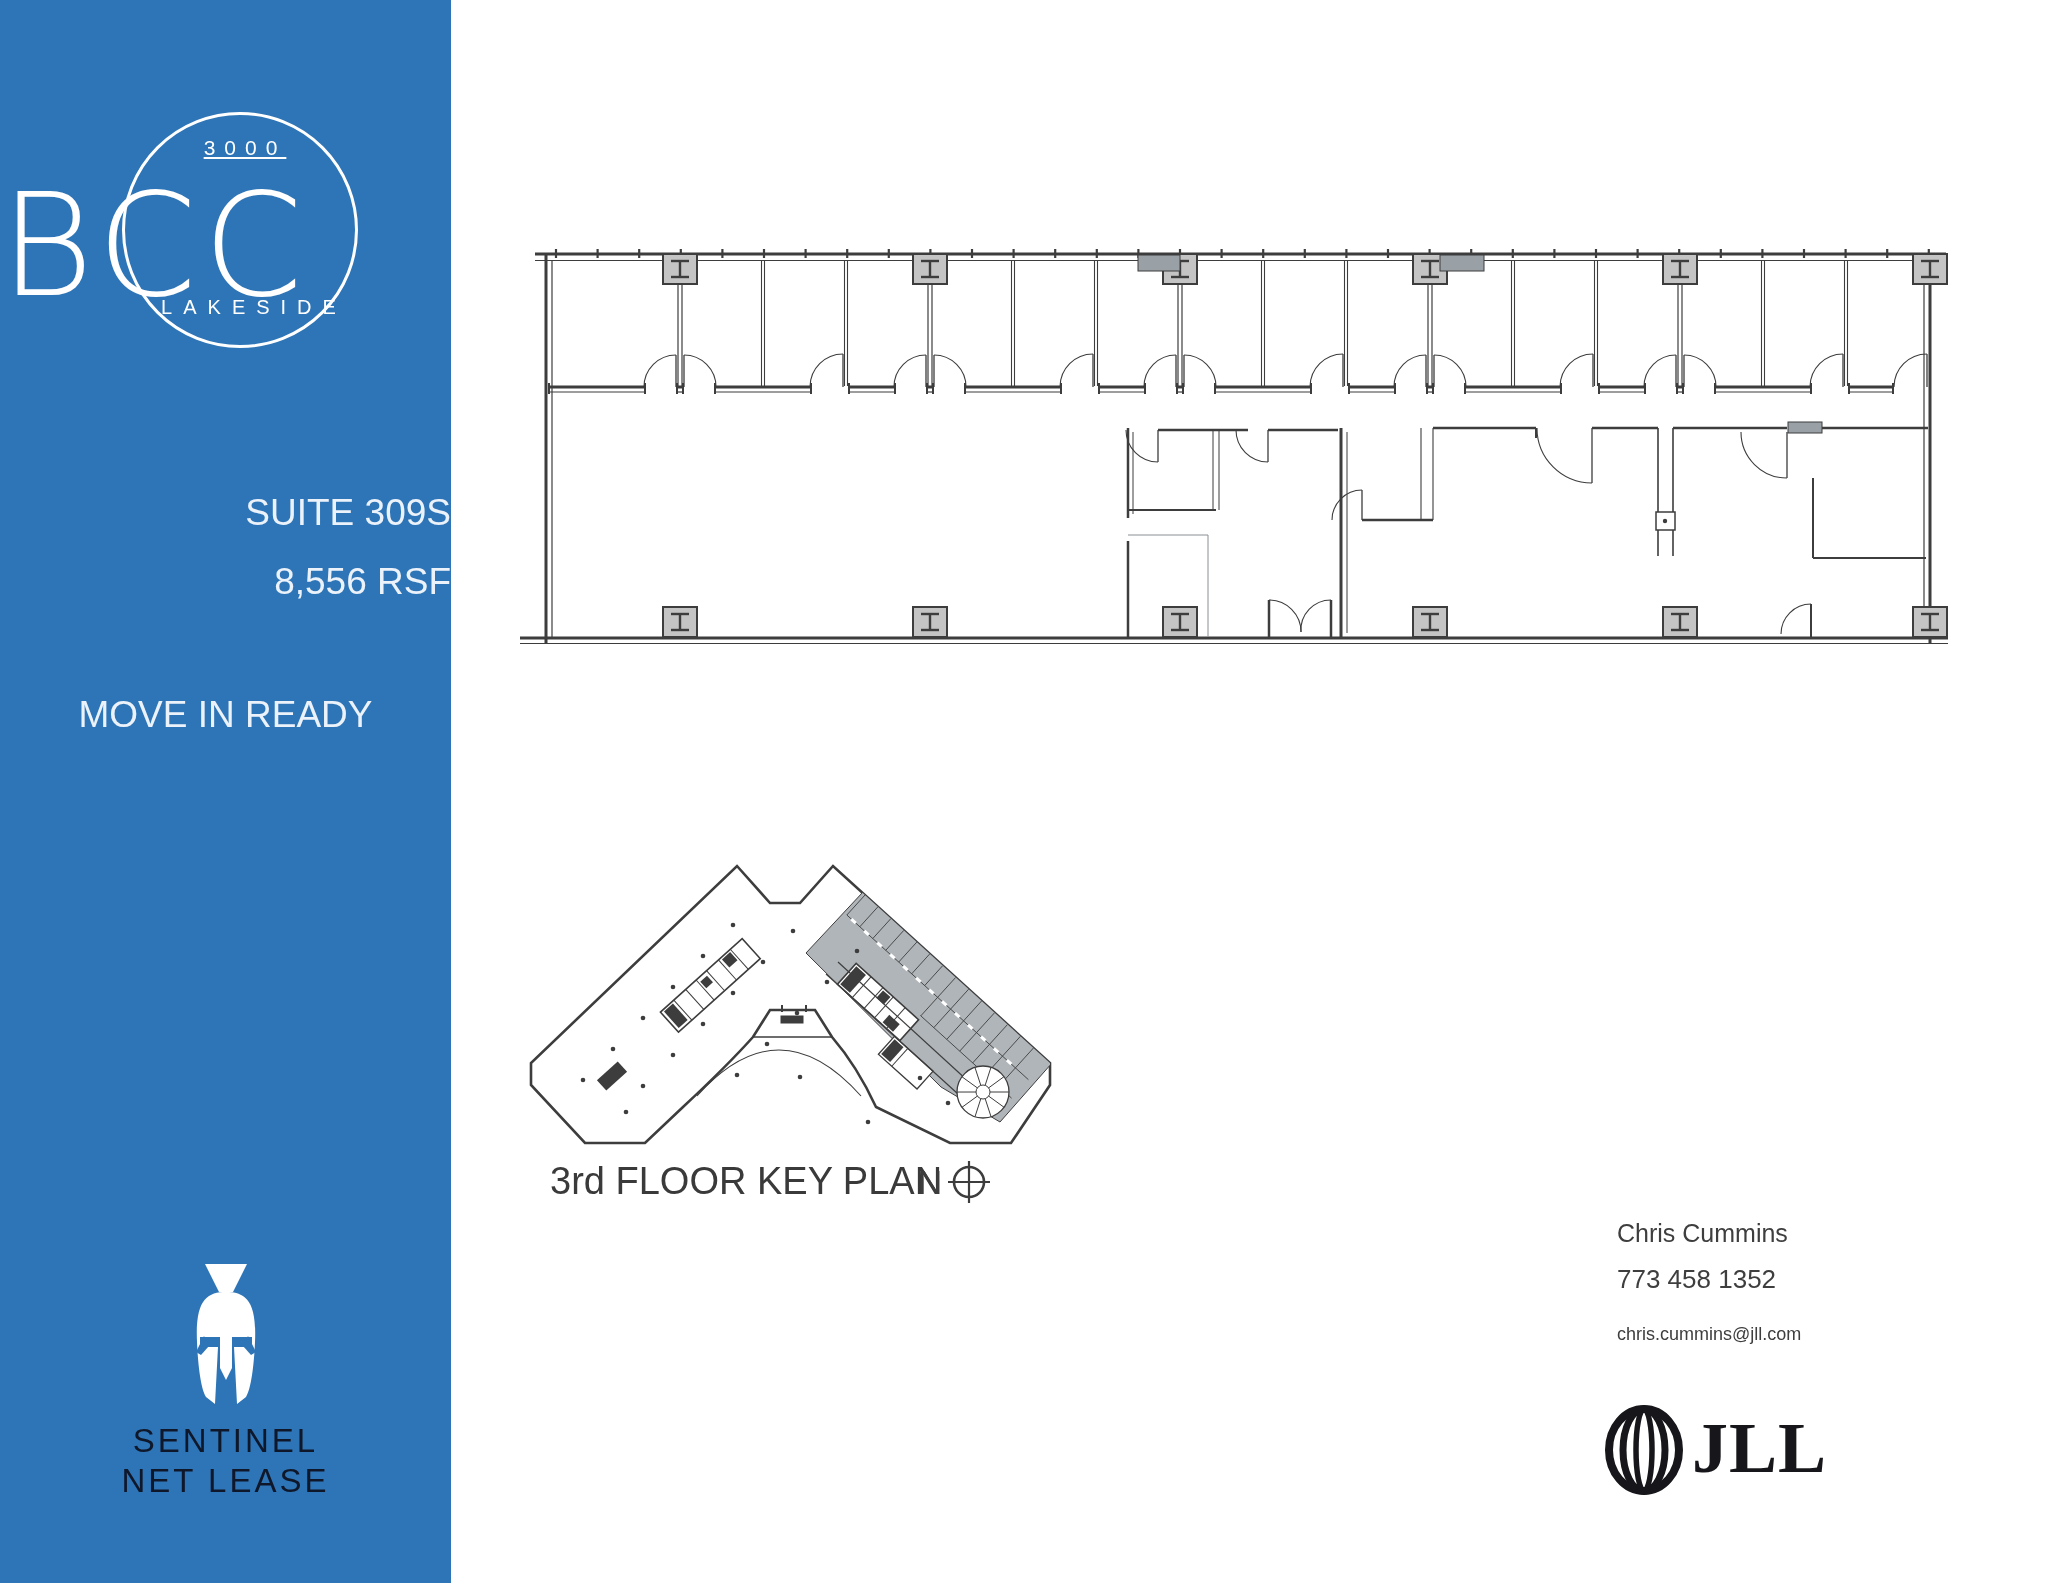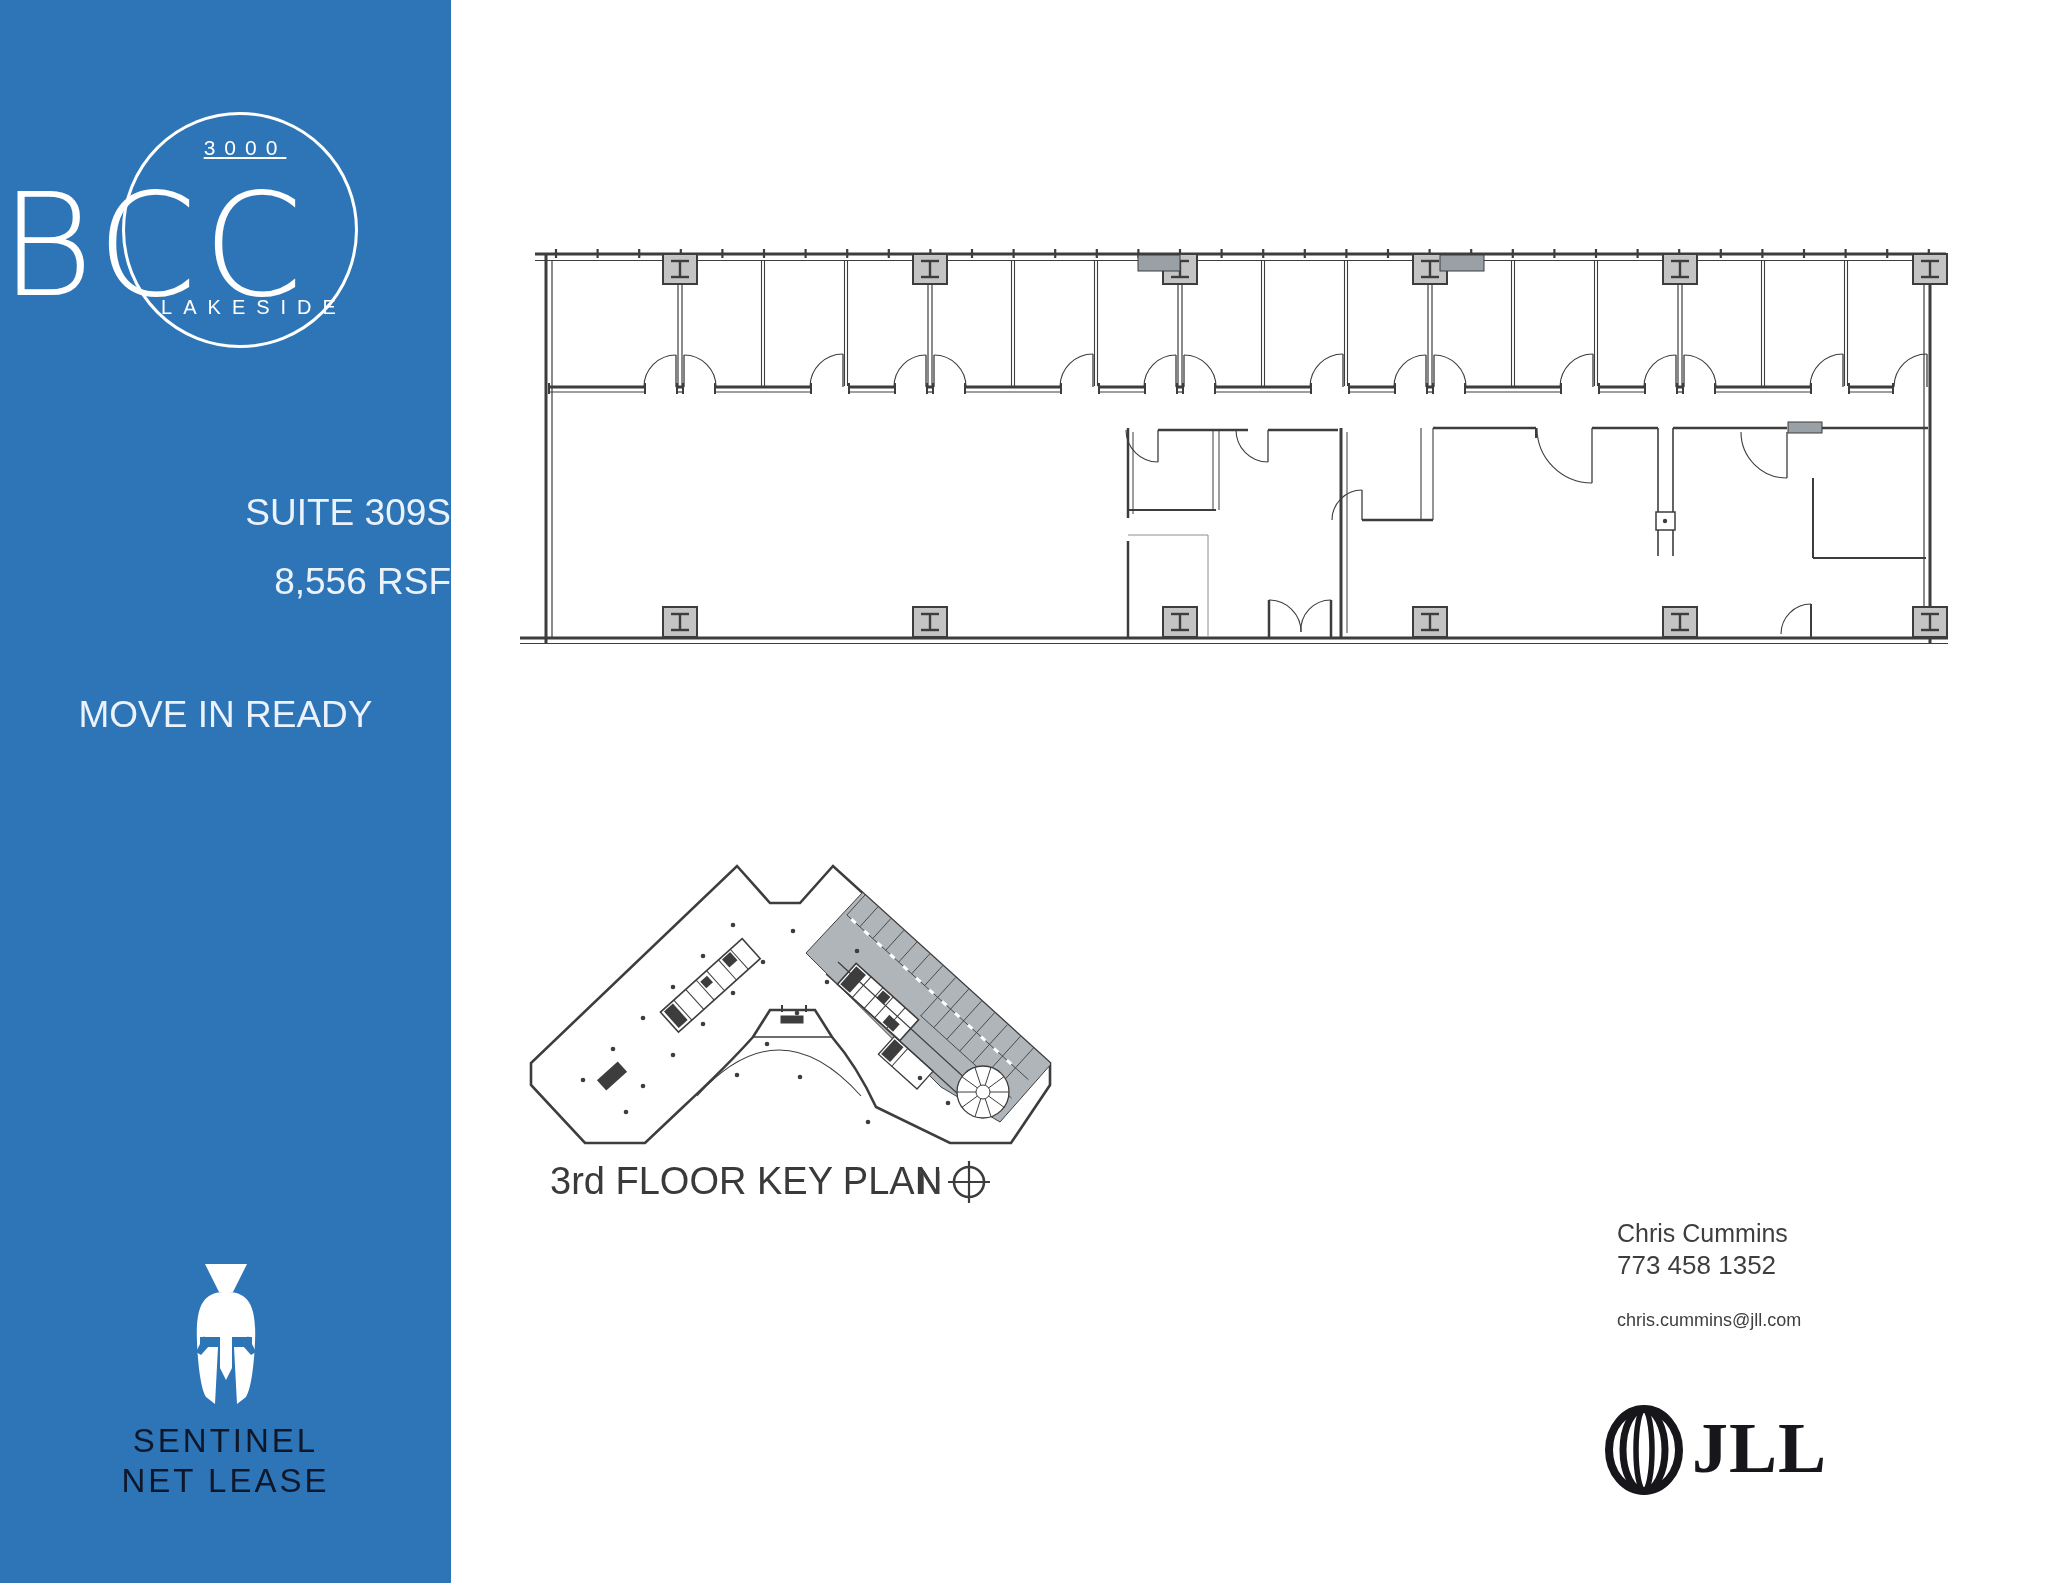--- a/index.html
+++ b/index.html
@@ -17,21 +17,21 @@
   .suite-block{position:absolute;left:0;top:492px;width:451px;text-align:right;color:#ecf2fa;
         font-size:37px;font-weight:400;}
   .suite-block div{margin-bottom:27px;}
   .feature-block{position:absolute;left:0;top:694px;width:451px;text-align:center;color:#ecf2fa;
         font-size:37px;font-weight:300;}
   .feature-block div{margin-bottom:26px;}
   .brand-name{position:absolute;left:0;top:1421px;width:451px;text-align:center;color:#0f172a;
         font-size:33px;letter-spacing:3px;font-weight:200;line-height:40px;}
   .keyplan-label{position:absolute;left:550px;top:1160px;color:#3a3a3a;font-size:38px;font-weight:400;}
   .contact{position:absolute;left:1617px;top:1219px;color:#3e3e3e;}
-  .contact .c-name{font-size:25px;margin-bottom:2px;}
+  .contact .c-name{font-size:25px;margin-bottom:16px;}
   .contact .c-phone{font-size:26px;margin-bottom:29px;}
   .contact .c-email{font-size:18px;}
   .jll-word{position:absolute;left:1692px;top:1407px;color:#17171b;font-size:72px;font-weight:700;
         font-family:"Liberation Serif","DejaVu Serif",serif;letter-spacing:1px;}
   svg{position:absolute;overflow:visible;}
 </style>
 </head>
 <body>
 
 <div class="page">

